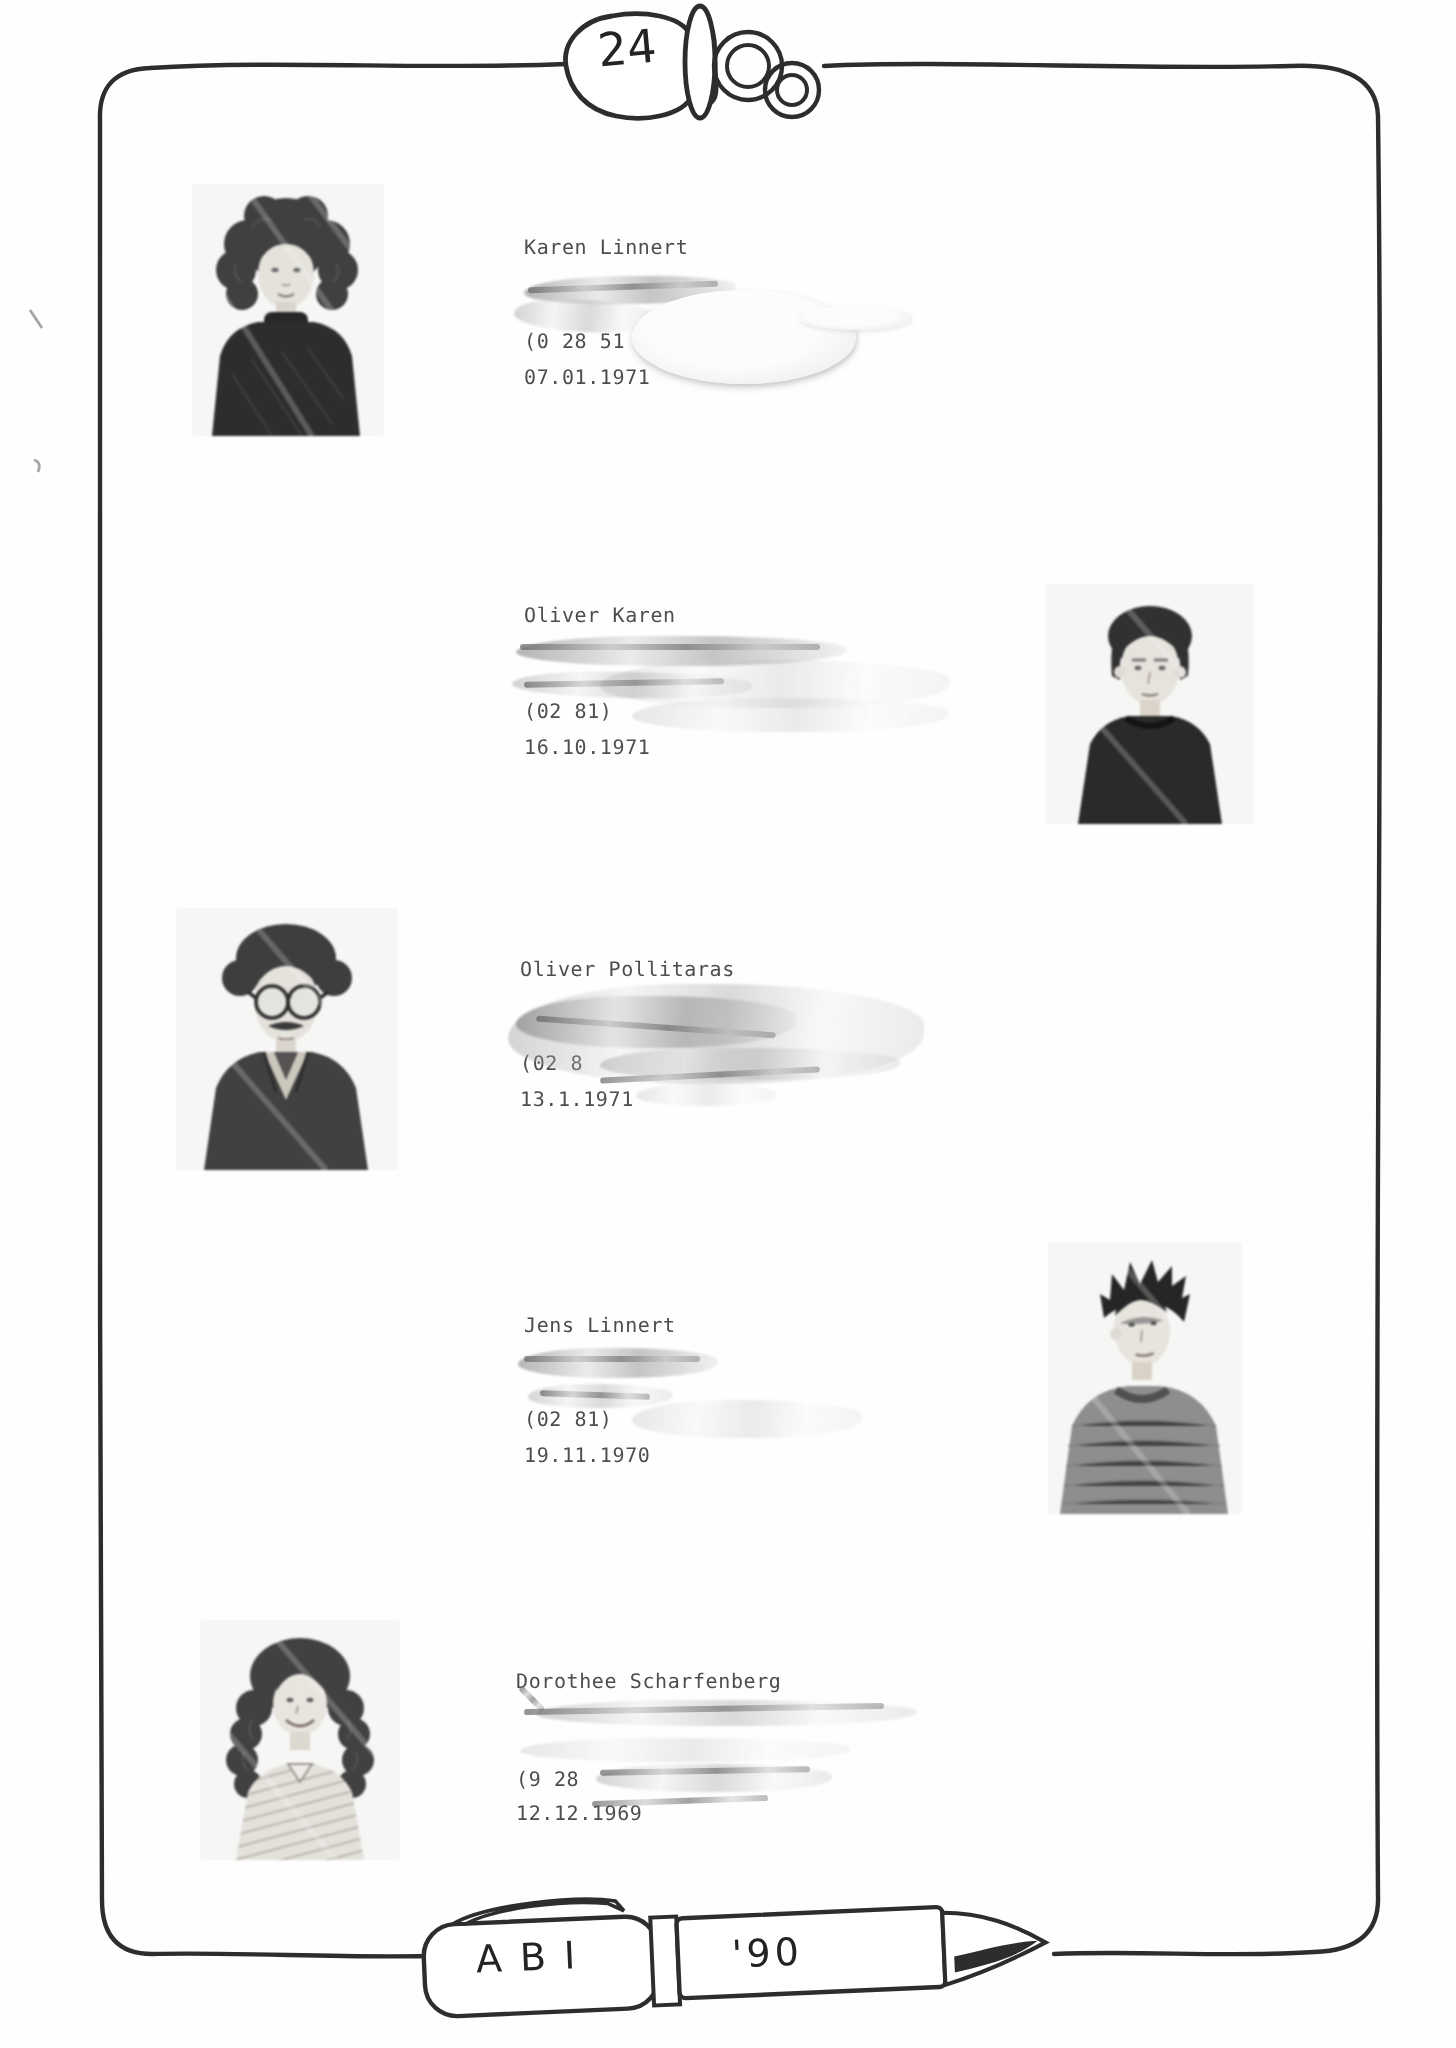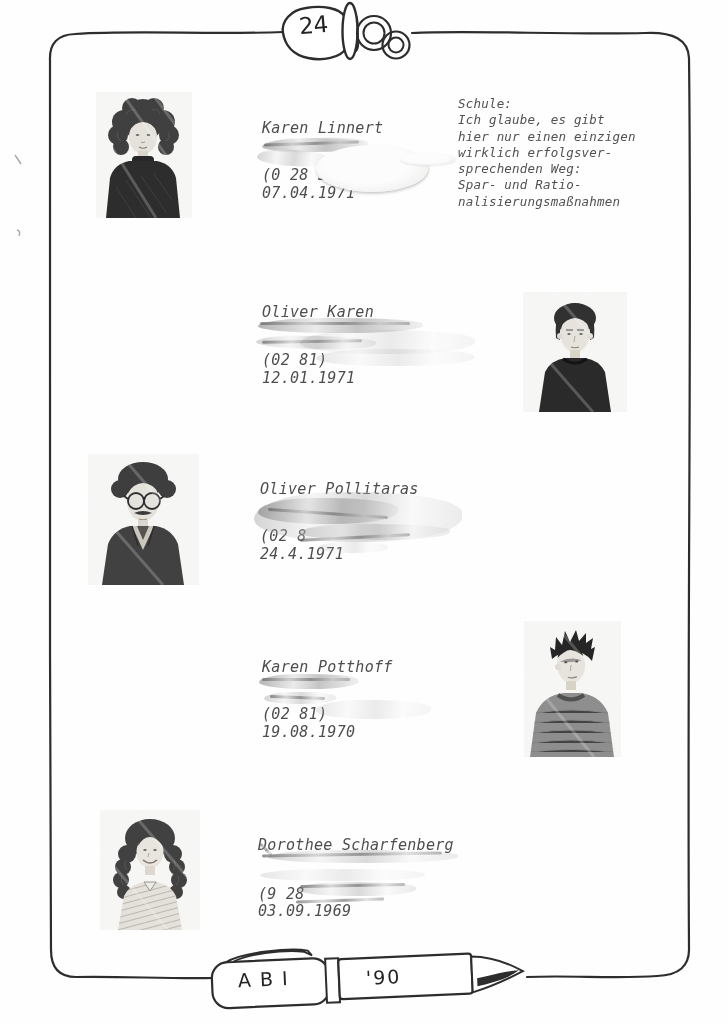--- a/index.html
+++ b/index.html
@@ -1,21 +1,21 @@
 <!DOCTYPE html>
 <html><head>
 <meta charset="utf-8">
 <style>
   html,body{margin:0;padding:0;}
   body{width:728px;height:1024px;position:relative;background:#fff;
        font-family:"DejaVu Sans Mono",monospace;overflow:hidden;}
   .page{position:absolute;inset:0;background:#fefefe;}
   #frame{position:absolute;left:0;top:0;z-index:1;pointer-events:none;}
   .entry{position:absolute;inset:0;}
-  .hand{position:absolute;z-index:2;font-style:italic;font-size:15px;
+  .hand{position:absolute;z-index:2;font-size:10px;
         letter-spacing:.3px;color:#4d4d4d;white-space:pre;}
   .quote{position:absolute;left:458px;top:96px;z-index:2;}
   .quote .ql{font-style:italic;font-size:12.5px;line-height:16.3px;
              letter-spacing:.2px;color:#515151;white-space:pre;}
   
   .photo{position:absolute;z-index:2;margin:0;}
   .photo svg{width:100%;height:100%;display:block;filter:blur(.4px) contrast(.96);}
   .p0{left:96px;top:92px;width:96px;height:126px}
   .p1{left:523px;top:292px;width:104px;height:120px}
   .p2{left:88px;top:454px;width:111px;height:131px}
@@ -155,30 +155,21 @@
         </g>
       </svg>
     </figure>
     <div class="hand n0">Karen Linnert</div>
     <div class="sm dark sm0a"></div>
     <div class="sq sq0a"></div>
     <div class="sm sm0b"></div>
     <div class="hand ph0">(0 28 51</div>
     <div class="wb wb0"></div>
     <div class="wb soft wb0t"></div>
-    <div class="hand d0">07.04.1971</div>
-    <div class="quote">
-      <div class="ql">Schule:</div>
-      <div class="ql">Ich glaube, es gibt</div>
-      <div class="ql">hier nur einen einzigen</div>
-      <div class="ql">wirklich erfolgsver-</div>
-      <div class="ql">sprechenden Weg:</div>
-      <div class="ql">Spar- und Ratio-</div>
-      <div class="ql">nalisierungsmaßnahmen</div>
-    </div>
+    <div class="hand d0">07.01.1971</div>
   </section>
 
   <section class="entry">
     <figure class="photo p1">
       <svg viewBox="0 0 104 120">
         <rect width="104" height="120" fill="#fbfbfa"></rect>
         <ellipse cx="52" cy="26" rx="21" ry="15" fill="#2e2e2e"></ellipse>
         <path d="M33 46 Q30 14 52 11 Q74 14 71 46 L67 48 Q69 26 52 24 Q35 26 37 48 Z" fill="#2e2e2e"></path>
         <ellipse cx="52" cy="42" rx="14.5" ry="18.5" fill="#eae7e1"></ellipse>
         <path d="M36 36 Q38 21 52 20 Q66 21 68 36 Q60 26 52 26 Q44 26 36 36 Z" fill="#2e2e2e"></path>
@@ -205,21 +196,21 @@
       </svg>
     </figure>
     <div class="hand n1">Oliver Karen</div>
     <div class="sm dark sm1a"></div>
     <div class="sq sq1a"></div>
     <div class="sm sm1b"></div>
     <div class="sq sq1b"></div>
     <div class="sm light sm1c"></div>
     <div class="hand ph1">(02 81)</div>
     <div class="sm light sm1d"></div>
-    <div class="hand d1">12.01.1971</div>
+    <div class="hand d1">16.10.1971</div>
   </section>
 
   <section class="entry">
     <figure class="photo p2">
       <svg viewBox="0 0 111 131">
         <rect width="111" height="131" fill="#fbfbfa"></rect>
         <g fill="#3b3b3b">
           <ellipse cx="55" cy="25" rx="25" ry="17"></ellipse>
             <circle cx="32" cy="35" r="9"></circle>
             <circle cx="79" cy="35" r="9"></circle>
@@ -247,21 +238,21 @@
       </svg>
     </figure>
     <div class="hand n2">Oliver Pollitaras</div>
     <div class="sm sm2a"></div>
     <div class="sm dark sm2b"></div>
     <div class="sm sm2c"></div>
     <div class="sq sq2a"></div>
     <div class="sq sq2b"></div>
     <div class="hand ph2">(02 8</div>
     <div class="sm light sm2d"></div>
-    <div class="hand d2">24.4.1971</div>
+    <div class="hand d2">13.1.1971</div>
   </section>
 
   <section class="entry">
     <figure class="photo p3">
       <svg viewBox="0 0 97 136">
         <rect width="97" height="136" fill="#fbfbfa"></rect>
         <path d="M28 38 L26 26 L31 29 L32 16 L38 24 L41 10 L46 21 L52 9 L55 20 L62 12 L62 22
                  L69 17 L67 28 L71 26 L68 40 Q60 30 48 30 Q36 31 28 38 Z" fill="#222222"></path>
         <g transform="rotate(-4 47 44)">
           <ellipse cx="47" cy="44" rx="14" ry="18" fill="#ebe8e2"></ellipse>
@@ -285,28 +276,28 @@
           <path d="M8 122 Q47 116 88 122"></path>
             <path d="M7 131 Q47 126 89 131"></path>
         </g>
         <g stroke="#ffffff" stroke-width="3" opacity=".22">
           <path d="M0 50 L70 136"></path>
             <path d="M28 0 L97 82"></path>
             <path d="M60 0 L97 42"></path>
         </g>
       </svg>
     </figure>
-    <div class="hand n3">Karen Potthoff</div>
+    <div class="hand n3">Jens Linnert</div>
     <div class="sm dark sm3a"></div>
     <div class="sq sq3a"></div>
     <div class="sm sm3b"></div>
     <div class="sq sq3b"></div>
     <div class="hand ph3">(02 81)</div>
     <div class="sm light sm3c"></div>
-    <div class="hand d3">19.08.1970</div>
+    <div class="hand d3">19.11.1970</div>
   </section>
 
   <section class="entry">
     <figure class="photo p4">
       <svg viewBox="0 0 100 120">
         <defs>
           <pattern id="str4" width="6" height="6" patternUnits="userSpaceOnUse" patternTransform="rotate(75)">
             <rect width="6" height="6" fill="#e8e5df"></rect>
             <line x1="0" y1="0" x2="0" y2="6" stroke="#b3aea6" stroke-width="1.6"></line>
           </pattern>
@@ -348,19 +339,19 @@
       </svg>
     </figure>
     <div class="hand n4">Dorothee Scharfenberg</div>
     <div class="sq sq4b"></div>
     <div class="sm sm4a"></div>
     <div class="sq sq4a"></div>
     <div class="sm light sm4b"></div>
     <div class="hand ph4">(9 28</div>
     <div class="sm sm4c"></div>
     <div class="sq sq4c"></div>
-    <div class="hand d4">03.09.1969</div>
+    <div class="hand d4">12.12.1969</div>
     <div class="sq sq4d"></div>
   </section>
 
   <span class="overlay pen-abi">ABI</span>
   <span class="overlay pen-year">'90</span>
 </div>
 
 </body></html>

